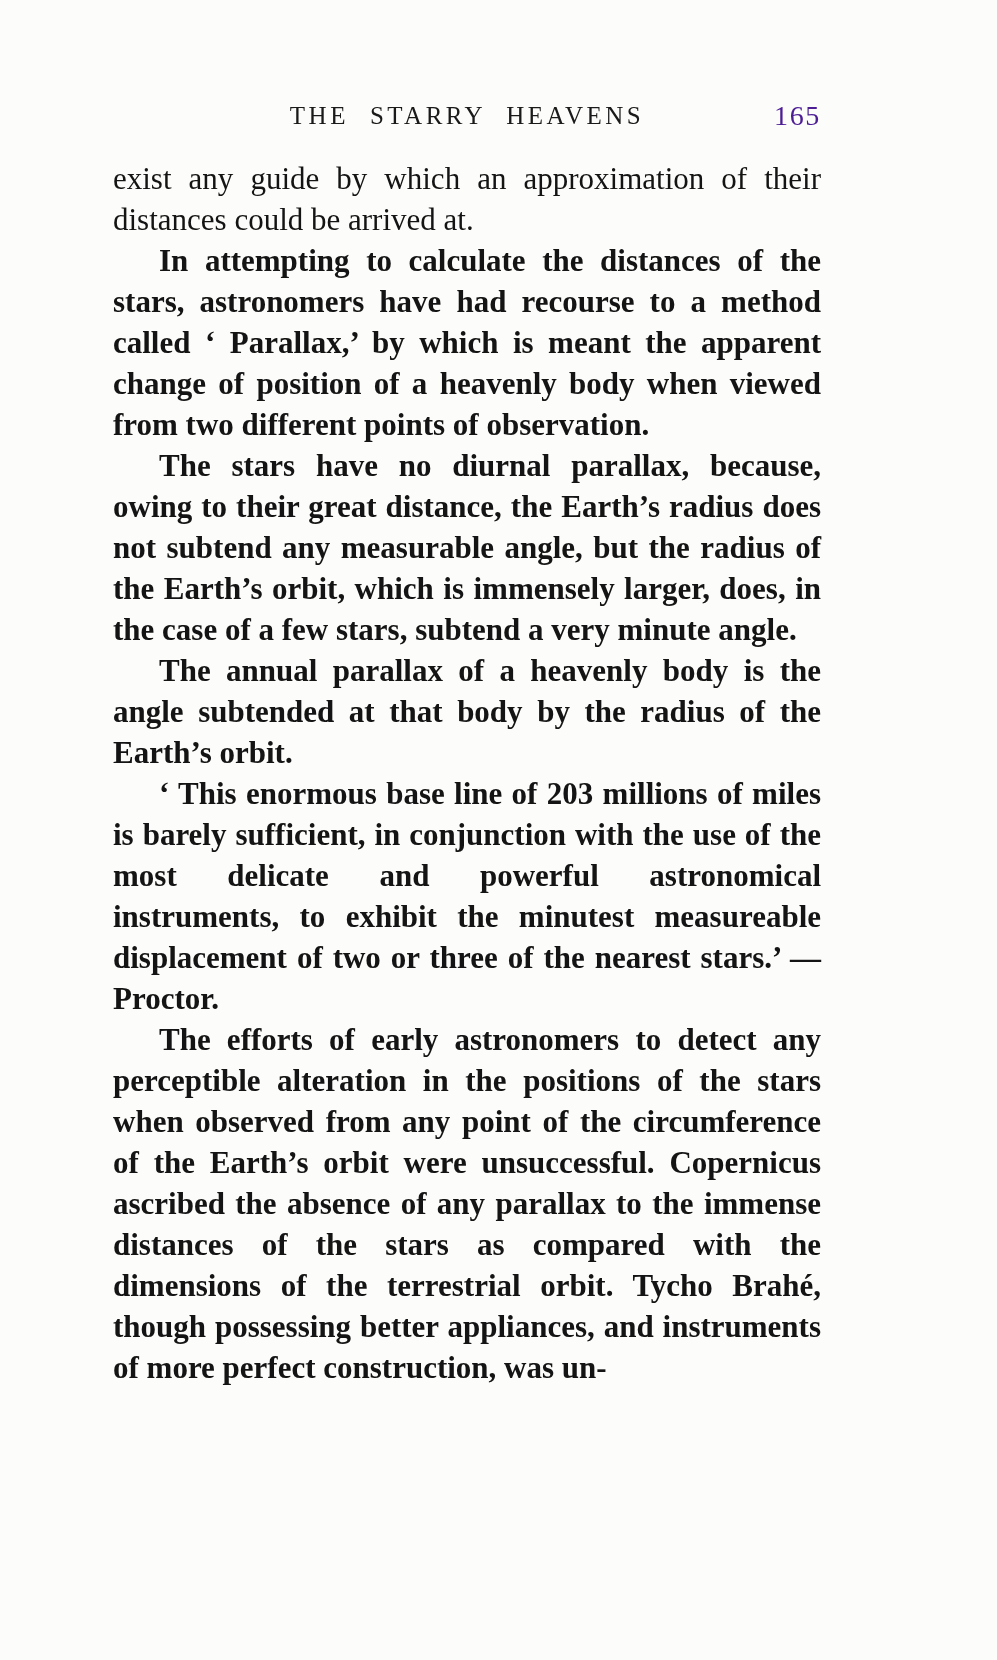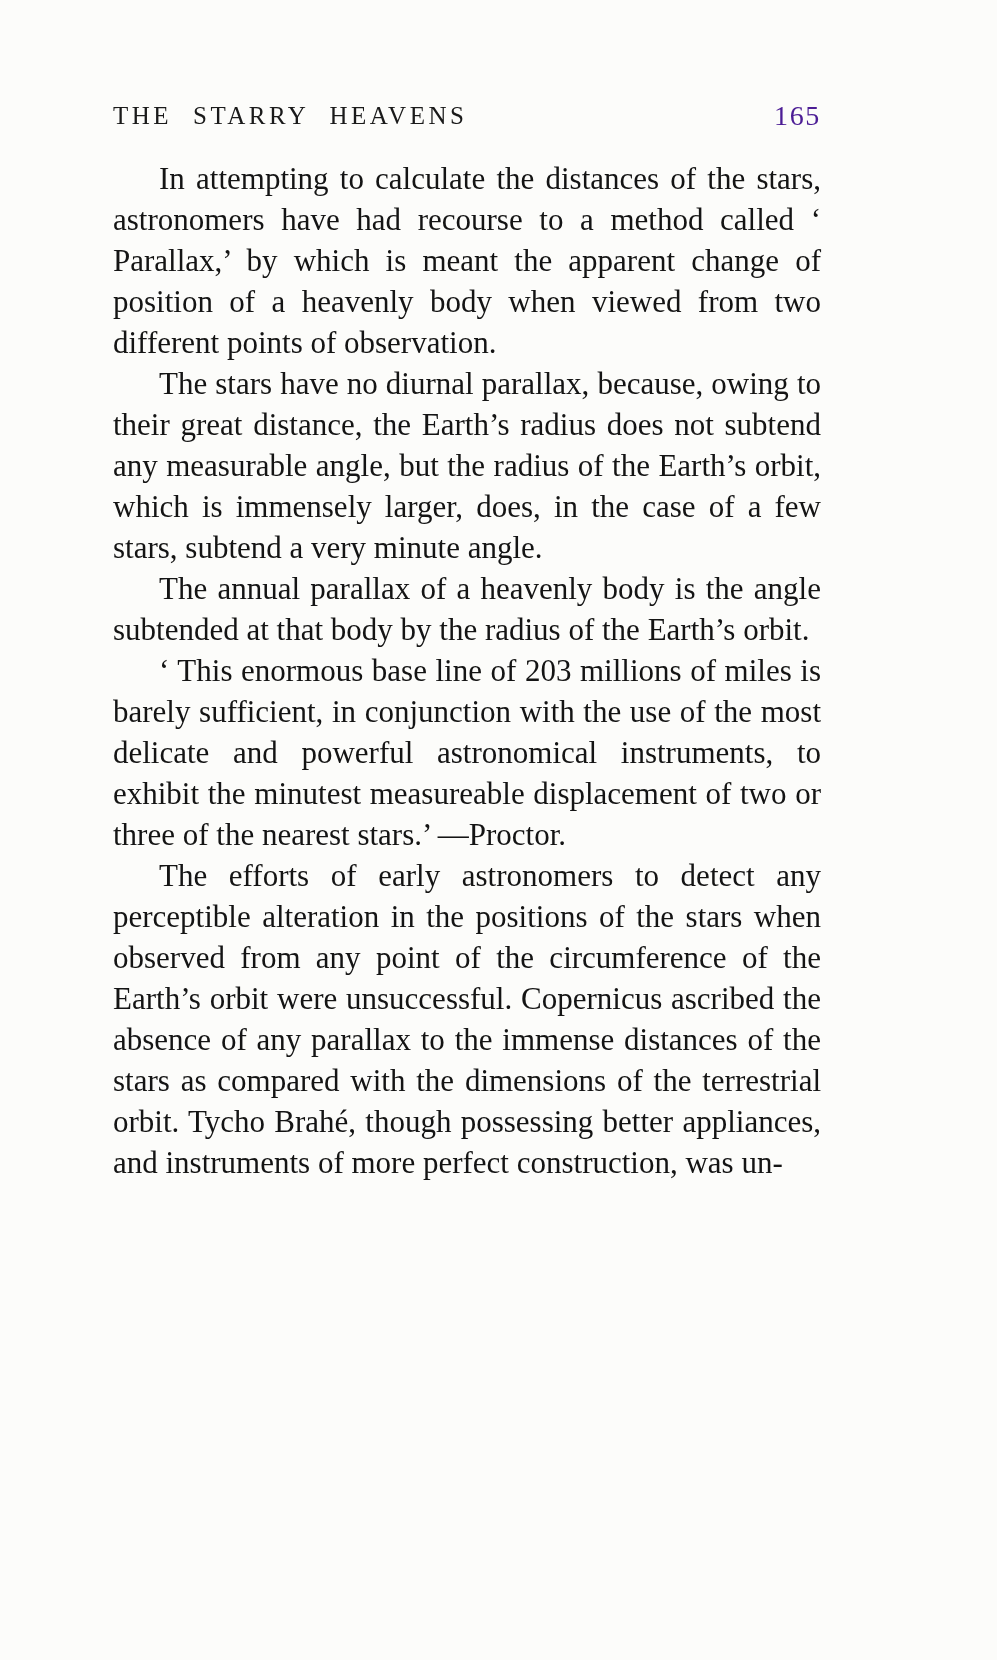--- a/index.html
+++ b/index.html
@@ -26,20 +26,21 @@
   .running-header {
     position: relative;
     margin-top: 102px;
     height: 34px;
     margin-bottom: 22px;
   }
   .running-title {
     position: absolute;
     left: 0;
     right: 0;
+    text-align: center;
     font-size: 25px;
     letter-spacing: 0.14em;
     word-spacing: 0.45em;
     color: #1a1a1a;
   }
   .page-number {
     position: absolute;
     right: 0;
     top: -2px;
     font-size: 28px;
@@ -50,37 +51,39 @@
     font-size: 31px;
     line-height: 41px;
     text-align: justify;
     color: #141414;
   }
   .body-text p {
     margin: 0;
   }
   .body-text p.indent {
     text-indent: 46px;
+    font-weight: bold;
   }
   .body-text p.no-indent {
     text-indent: 0;
   }
 </style>
 </head>
 <body>
 
 <div class="page">
   <div class="content">
 
     <header class="running-header">
       <span class="running-title">THE STARRY HEAVENS</span>
       <span class="page-number">165</span>
     </header>
 
     <main class="body-text">
+      <p class="no-indent">exist any guide by which an approximation of their distances could be arrived at.</p>
       <p class="indent">In attempting to calculate the distances of the stars, astronomers have had recourse to a method called ‘ Parallax,’ by which is meant the apparent change of position of a heavenly body when viewed from two different points of observation.</p>
       <p class="indent">The stars have no diurnal parallax, because, owing to their great distance, the Earth’s radius does not subtend any measurable angle, but the radius of the Earth’s orbit, which is immensely larger, does, in the case of a few stars, subtend a very minute angle.</p>
       <p class="indent">The annual parallax of a heavenly body is the angle subtended at that body by the radius of the Earth’s orbit.</p>
       <p class="indent">‘ This enormous base line of 203 millions of miles is barely sufficient, in conjunction with the use of the most delicate and powerful astronomical instruments, to exhibit the minutest measureable displacement of two or three of the nearest stars.’ —Proctor.</p>
       <p class="indent">The efforts of early astronomers to detect any perceptible alteration in the positions of the stars when observed from any point of the circumference of the Earth’s orbit were unsuccessful. Copernicus ascribed the absence of any parallax to the immense distances of the stars as compared with the dimensions of the terrestrial orbit. Tycho Brahé, though possessing better appliances, and instruments of more perfect construction, was un-</p>
     </main>
 
   </div>
 </div>
 

